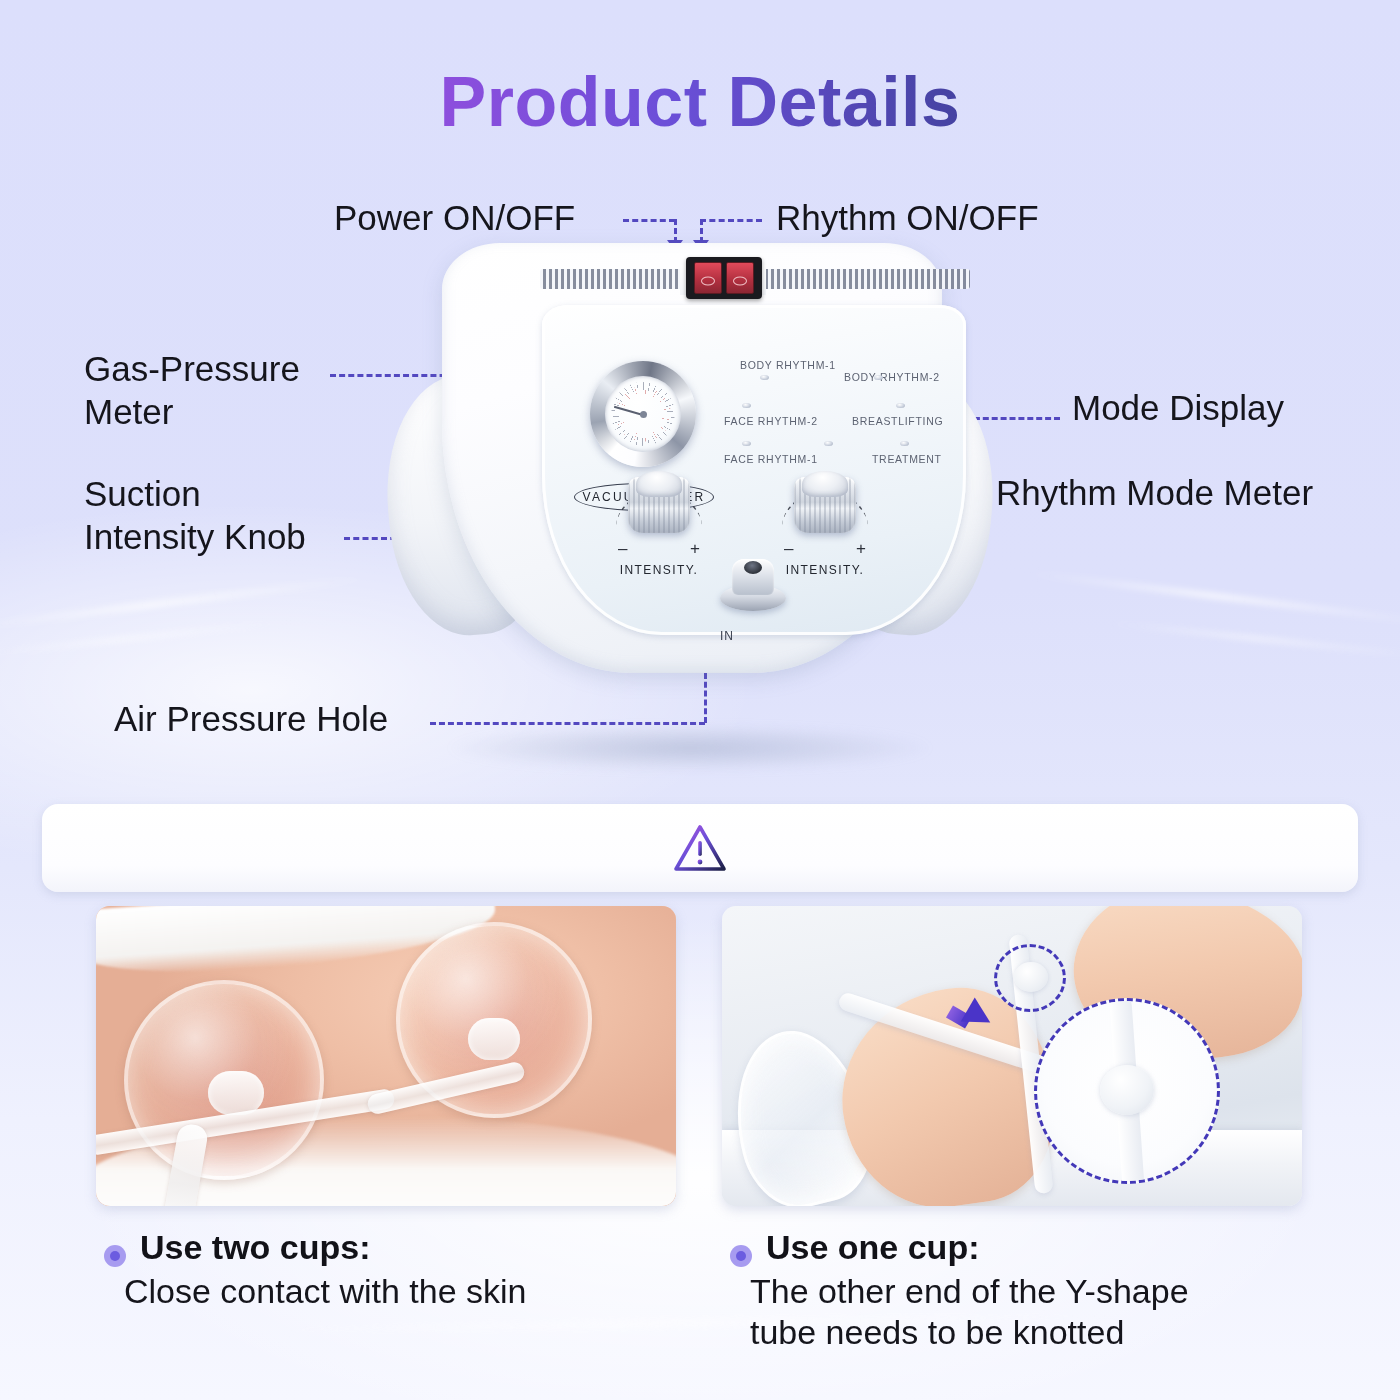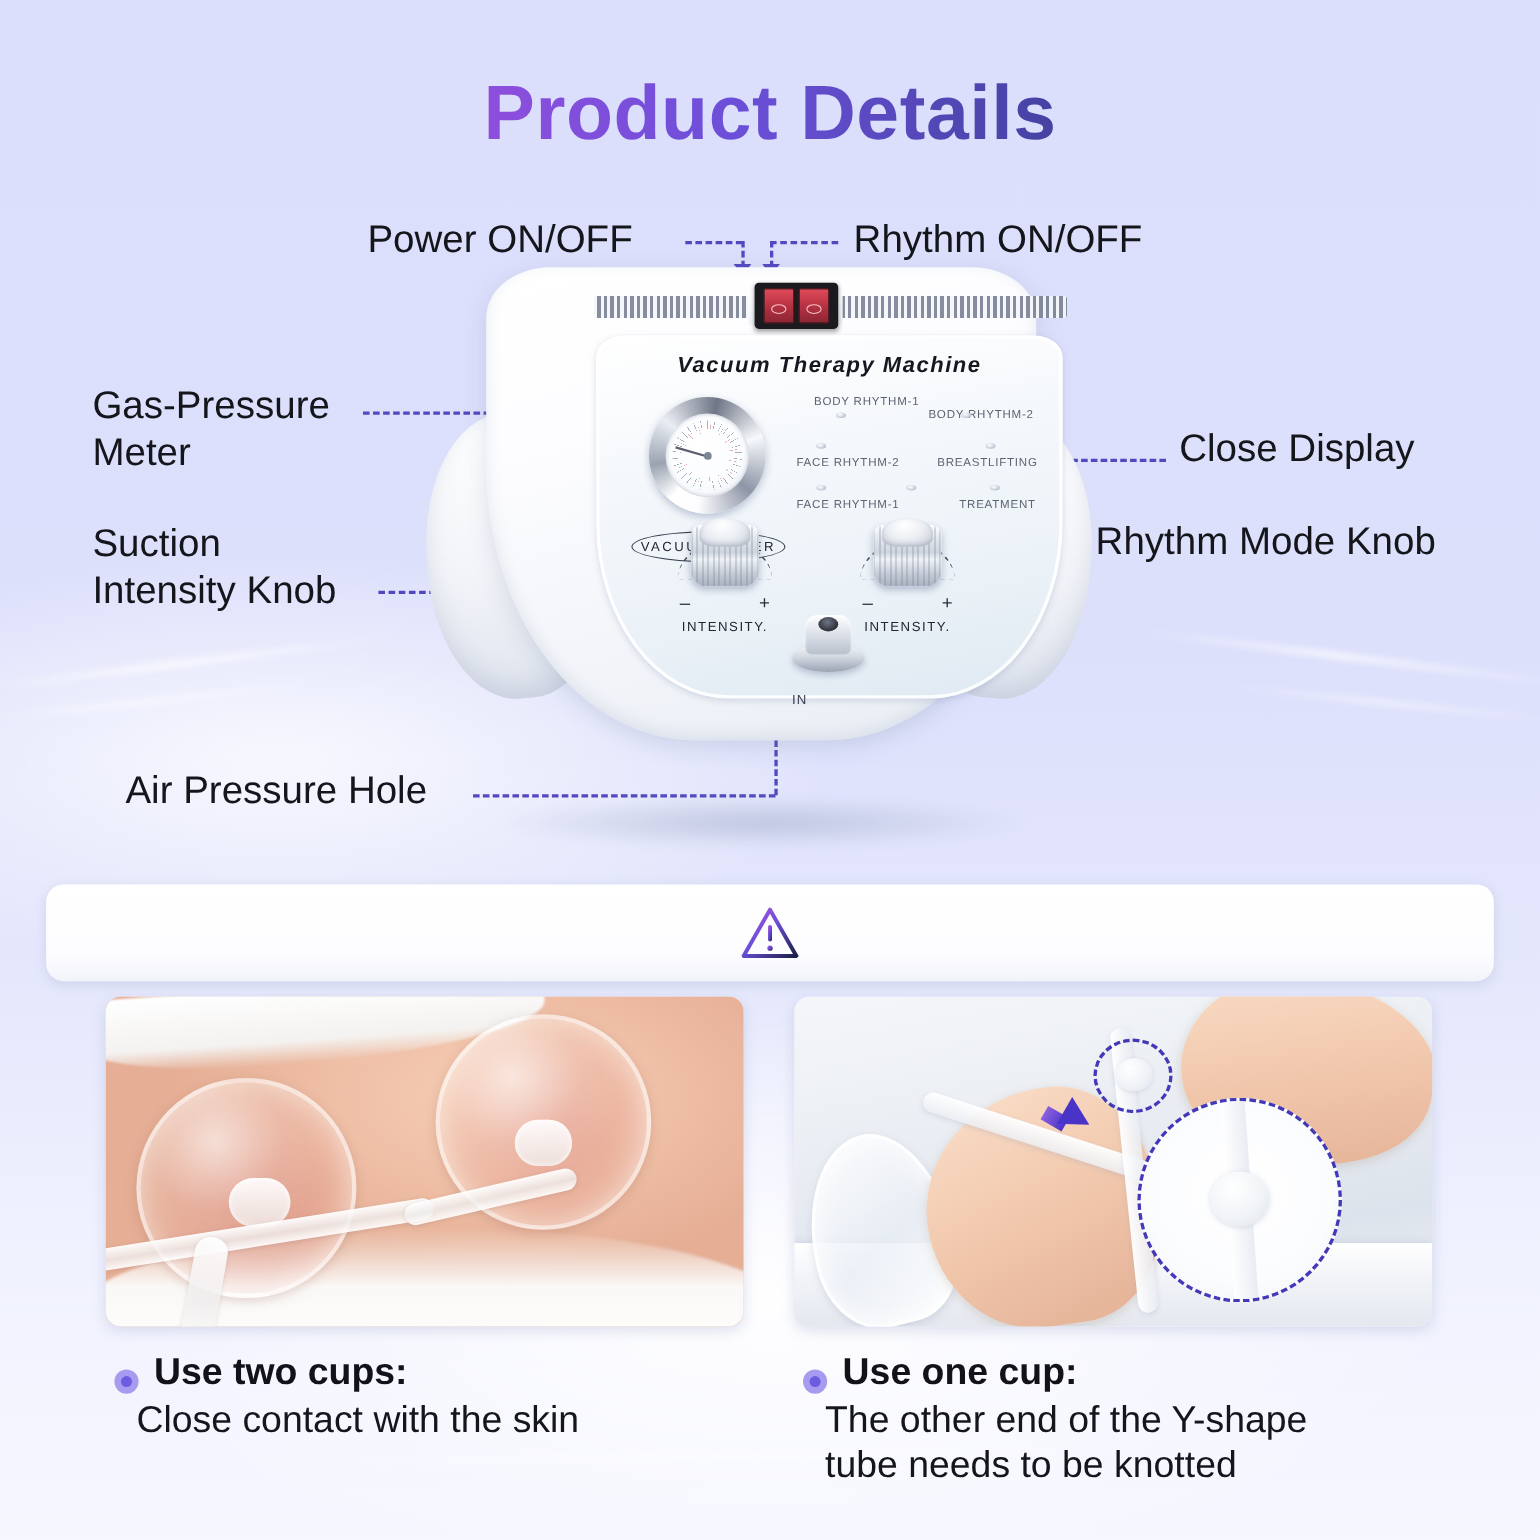--- a/index.html
+++ b/index.html
@@ -464,22 +464,22 @@
 </div>
 
 <div id="title">Product Details</div>
 
 <div class="anno" style="left:334px; top:197px;">Power ON/OFF</div>
 <div class="anno" style="left:776px; top:197px;">Rhythm ON/OFF</div>
 <div class="anno" style="left:84px; top:348px;">Gas-Pressure
 Meter</div>
 <div class="anno" style="left:84px; top:473px;">Suction
 Intensity Knob</div>
-<div class="anno" style="left:1072px; top:387px;">Close Display</div>
-<div class="anno" style="left:996px; top:472px;">Rhythm Mode Knob</div>
+<div class="anno" style="left:1072px; top:387px;">Mode Display</div>
+<div class="anno" style="left:996px; top:472px;">Rhythm Mode Meter</div>
 <div class="anno" style="left:114px; top:698px;">Air Pressure Hole</div>
 
 <div class="dash-h" style="left:623px; top:219px; width:52px;"></div>
 <div class="dash-v" style="left:674px; top:219px; height:24px;"></div>
 <div class="arrow arrow-down" style="left:667px; top:240px;"></div>
 
 <div class="dash-h" style="left:700px; top:219px; width:62px;"></div>
 <div class="dash-v" style="left:700px; top:219px; height:24px;"></div>
 <div class="arrow arrow-down" style="left:693px; top:240px;"></div>
 
@@ -511,21 +511,20 @@
   <div id="shell">
     <div id="vent"></div>
     <div id="vent-mask"></div>
 
     <div id="switch-housing">
       <div class="rocker"></div>
       <div class="rocker"></div>
     </div>
 
     <div id="panel">
-      <div id="brand">Vacuum Therapy Machine</div>
 
       <div id="gauge">
         <div id="gauge-face">
           <div class="tickring"></div>
           <div class="tickring2"></div>
           <div id="needle"></div>
           <div id="gauge-hub"></div>
         </div>
       </div>
       <div id="meter-label">VACUUM METER</div>

